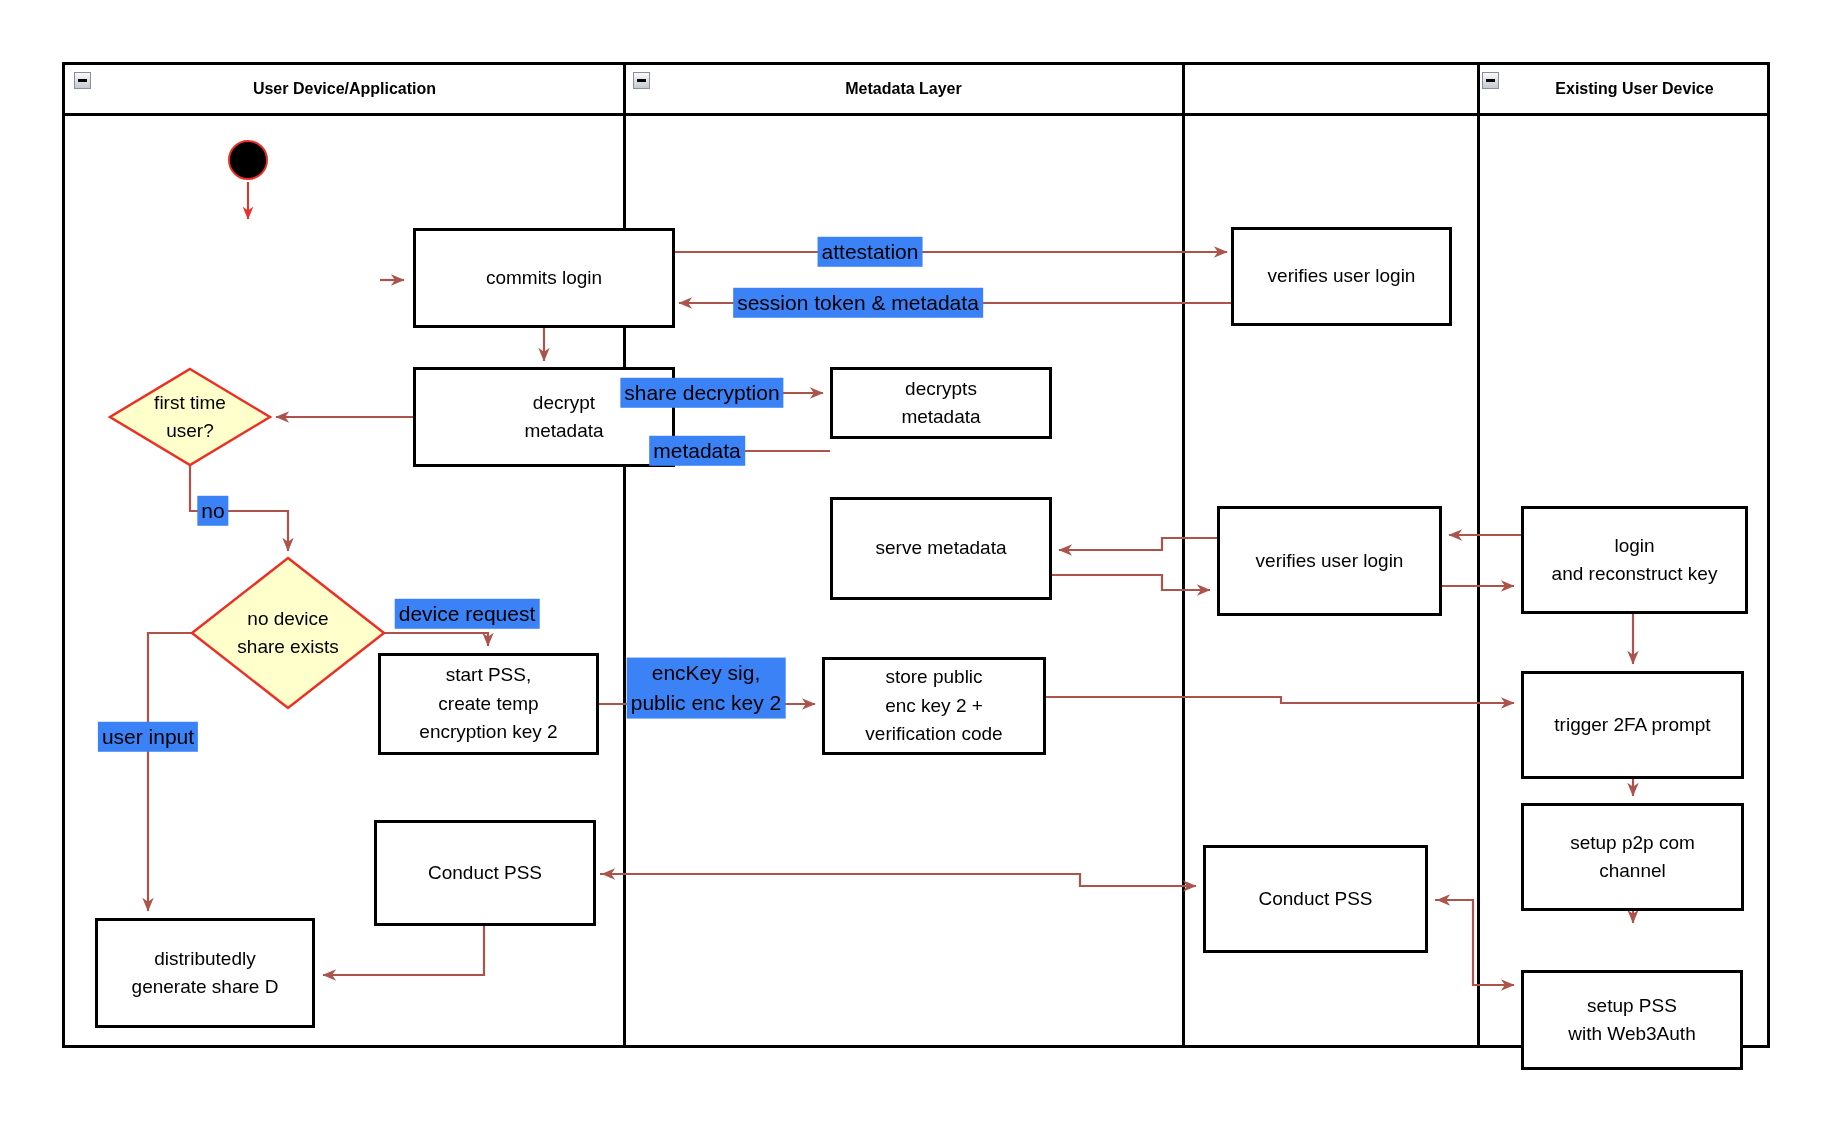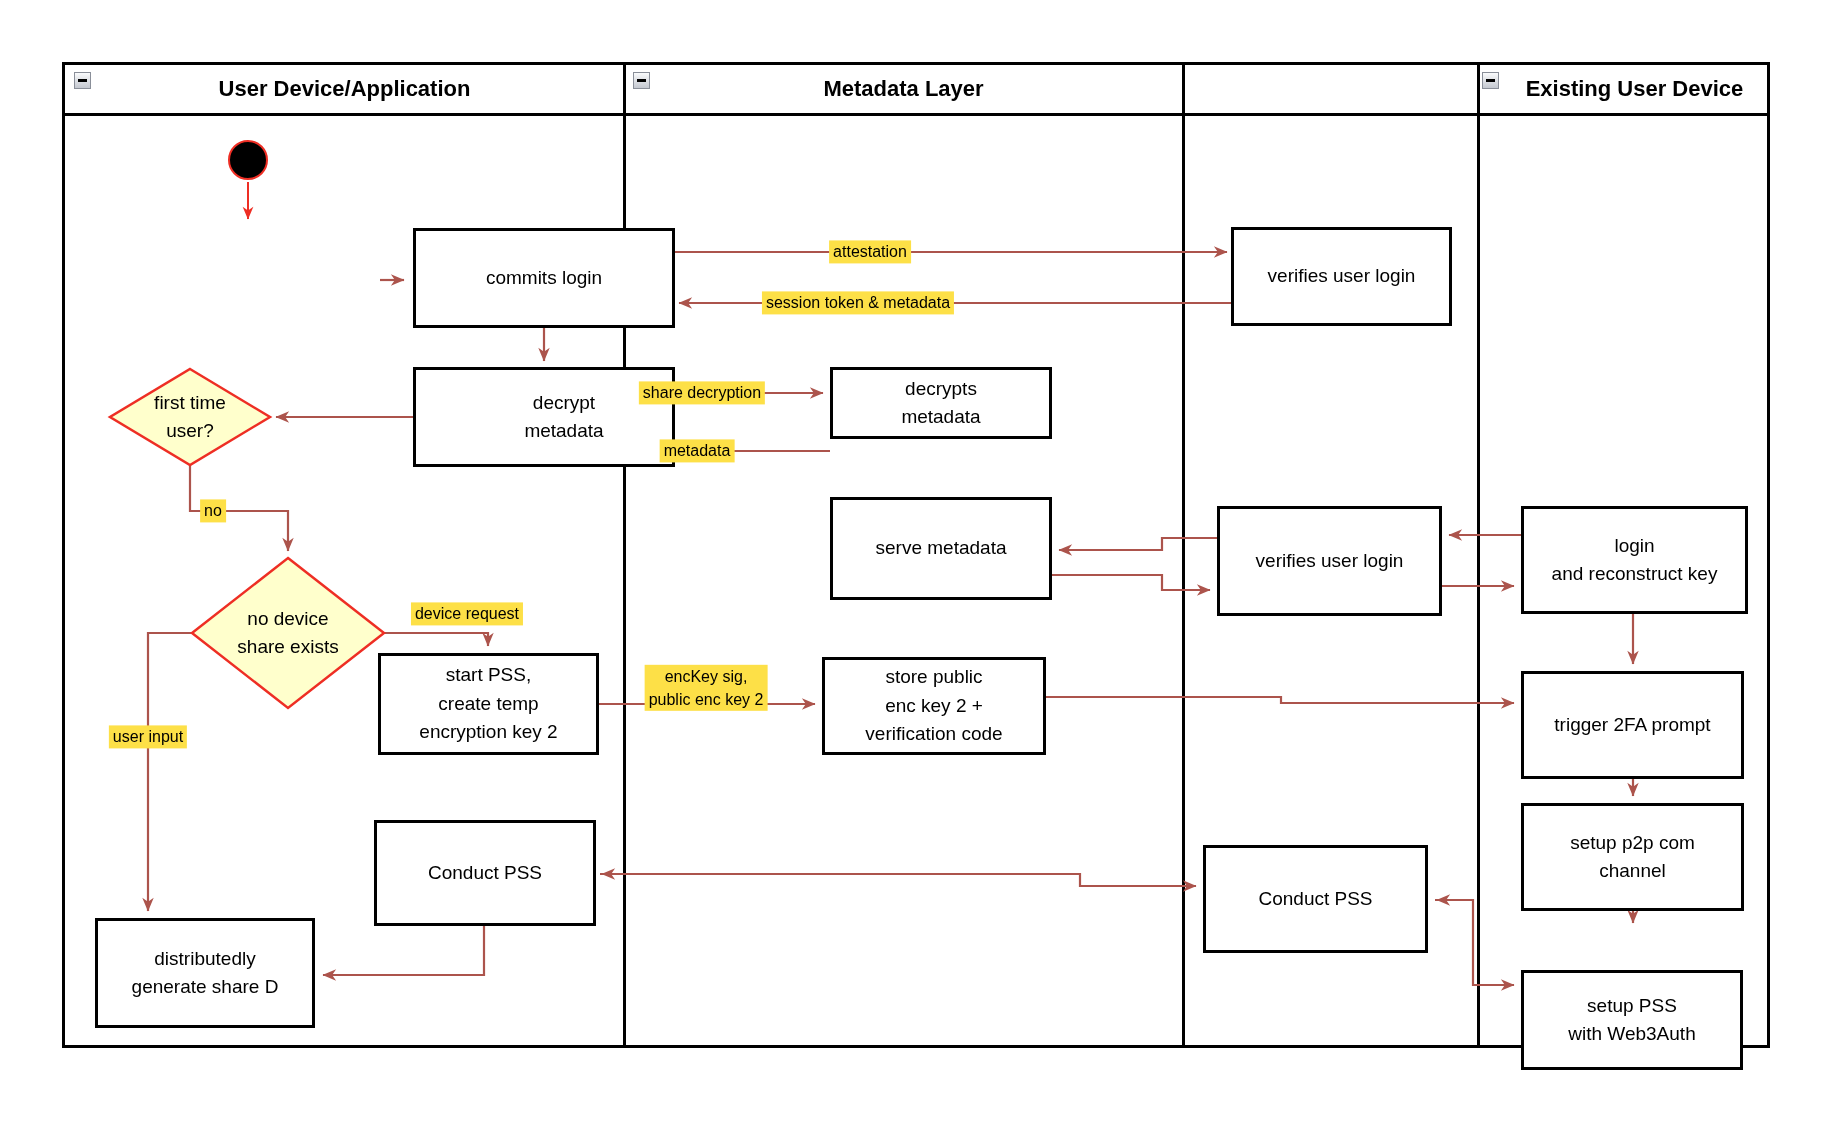--- a/index.html
+++ b/index.html
@@ -4,33 +4,33 @@
 <style>
   html,body{margin:0;padding:0;background:#fff;}
   .canvas{position:relative;width:1822px;height:1132px;background:#fff;
           font-family:"Liberation Sans","DejaVu Sans",sans-serif;color:#000;overflow:hidden;}
   
   .pool{position:absolute;left:62px;top:62px;width:1708px;height:986px;
         border:3px solid #000;box-sizing:border-box;}
   .hsep{position:absolute;left:0;top:48px;width:100%;height:3px;background:#000;}
   .vdiv{position:absolute;top:0;bottom:0;width:3px;background:#000;margin-left:-1px;}
   .lane-header{position:absolute;top:0;height:48px;display:flex;align-items:center;
-               justify-content:center;font-weight:bold;font-size:22px;}
+               justify-content:center;font-weight:bold;font-size:16px;}
   .collapse{position:absolute;left:9px;top:7px;width:17px;height:17px;box-sizing:border-box;
             border:1px solid #8a8f99;background:linear-gradient(#fafbfc,#c4c8d0);
             display:flex;align-items:center;justify-content:center;}
   .collapse .bar{width:9px;height:3px;background:#000;}
   
   .node{position:absolute;border:3px solid #000;background:#fff;box-sizing:border-box;
         display:flex;align-items:center;justify-content:center;text-align:center;
         font-size:19px;line-height:1.5;white-space:pre-line;}
   .dlabel{position:absolute;transform:translate(-50%,-50%);text-align:center;
           font-size:19px;line-height:1.45;white-space:pre-line;}
   .elabel{position:absolute;transform:translate(-50%,-50%);text-align:center;
-          font-size:16px;line-height:1.45;white-space:pre-line;background:#fde047;padding:0 4px;}
+          font-size:21px;line-height:1.45;white-space:pre-line;background:#3b82f6;padding:0 4px;}
   .start-node{position:absolute;left:228px;top:140px;width:40px;height:40px;border-radius:50%;
               background:#000;border:2.5px solid #ee2e24;box-sizing:border-box;}
   svg.wires{position:absolute;left:0;top:0;pointer-events:none;}
 </style>
 </head>
 <body>
 
 <div class="canvas">
 
   <div class="pool">

